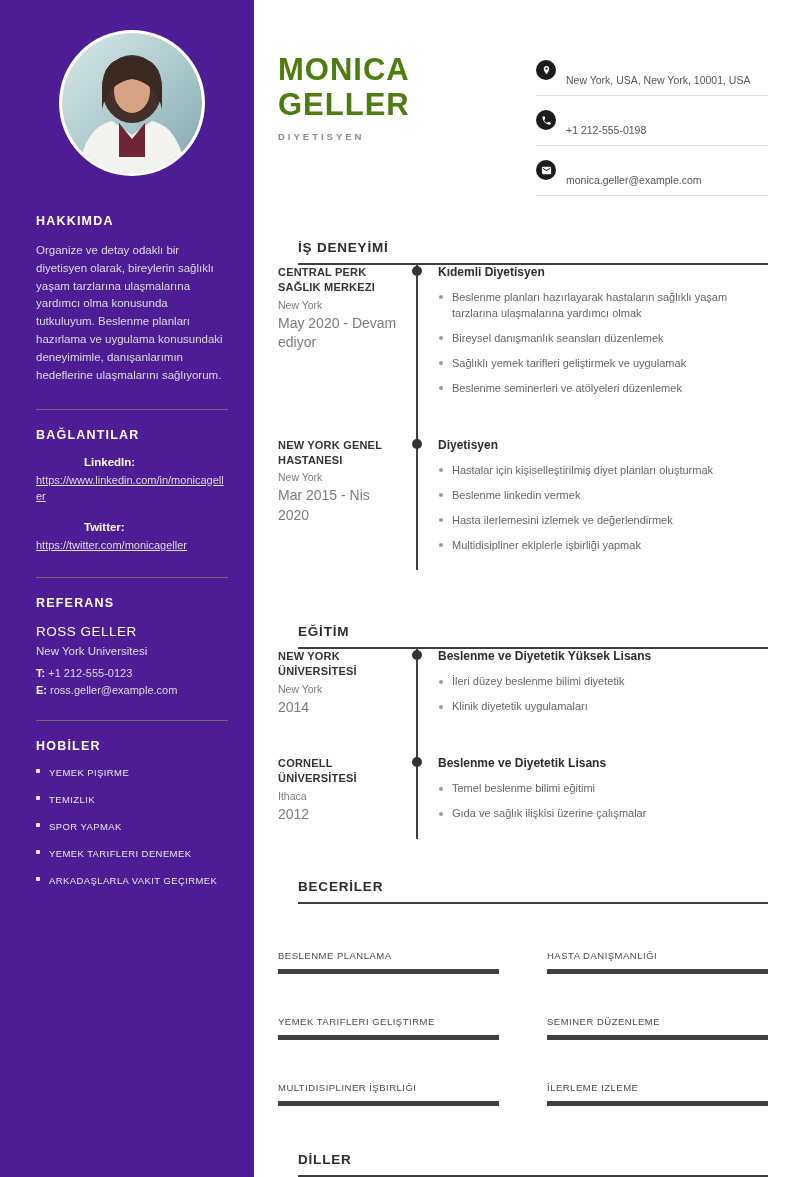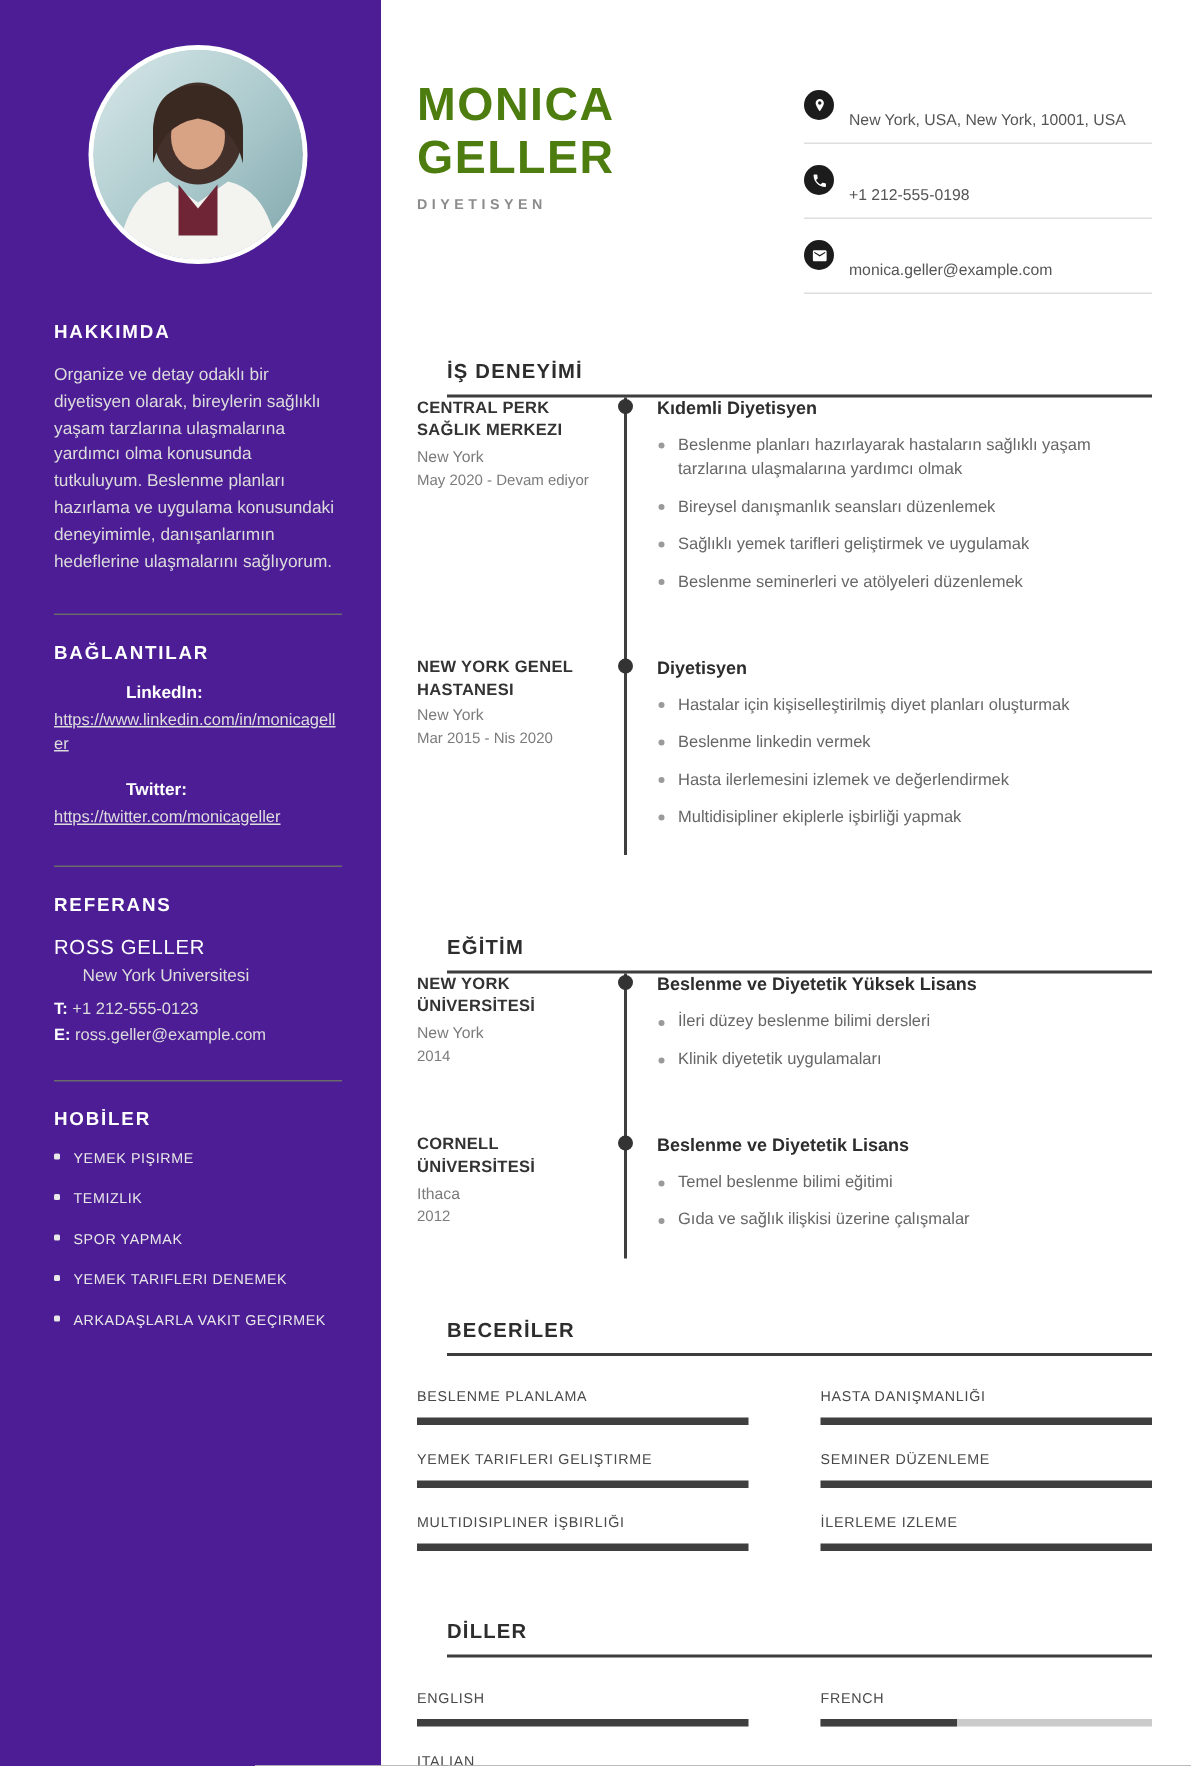--- a/index.html
+++ b/index.html
@@ -23,21 +23,21 @@
   .side-title {
     font-size:12.5px; font-weight:bold; letter-spacing:1.2px; color:#ffffff;
     margin-bottom:14px;
   }
   .side-text { font-size:11.5px; line-height:1.55; color:#dcdcdc; }
   .link-item { margin-bottom:16px; }
   .link-label { font-size:11.5px; font-weight:bold; color:#ffffff; margin-bottom:4px;padding-left:48px; }
   .link-url { font-size:11px; color:#dedede; text-decoration:underline;
     overflow-wrap:anywhere; line-height:1.5; display:block; }
   .ref-name { font-size:13.5px; color:#ffffff; letter-spacing:.5px; margin-bottom:6px; }
-  .ref-org { font-size:11.5px; color:#dcdcdc; margin-bottom:10px;margin-left:19px; }
+  .ref-org { font-size:11.5px; color:#dcdcdc; margin-bottom:10px; }
   .ref-line { font-size:11px; color:#dcdcdc; margin-bottom:5px; }
   .ref-line b { color:#ffffff; }
   .hobby-list { list-style:none; }
   .hobby-list li {
     font-size:9.5px; letter-spacing:.4px; color:#e8e8e8; margin-bottom:16px;
     position:relative; padding-left:13px;
   }
   .hobby-list li::before {
     content:""; position:absolute; left:0; top:2px; width:4px; height:4px;
     background:#e8e8e8; border-radius:1px;
@@ -67,38 +67,38 @@
   .section-title {
     font-size:13.5px; font-weight:bold; letter-spacing:.8px; color:#2d2d2d;
     padding-bottom:8px; border-bottom:2px solid #3d3d3d;margin-left:20px;
   }
   .entries { }
   .entry { display:flex; }
   .entry-left { width:138px; min-width:138px; padding-right:14px; }
   .entry-company { font-size:11px; font-weight:bold; color:#333; line-height:1.35;
     letter-spacing:.2px; }
   .entry-loc { font-size:10.5px; color:#7b7b7b; margin-top:4px; }
-  .entry-dates { font-size:10px; color:#7b7b7b; margin-top:3px; line-height:1.4; }
+  .entry-dates { font-size:14px; color:#7b7b7b; margin-top:3px; line-height:1.4; }
   .entry-right { flex:1; border-left:2px solid #3f3f3f; padding-left:20px;
     padding-bottom:32px; position:relative; }
   .entry:last-child .entry-right { padding-bottom:8px; }
   .entry-right::before {
     content:""; position:absolute; left:-6px; top:1px; width:10px; height:10px;
     border-radius:50%; background:#333;
   }
   .entry-role { font-size:12px; font-weight:bold; color:#2d2d2d; margin-bottom:11px; }
   .bullet-list { list-style:none; }
   .bullet-list li { font-size:11px; color:#666; line-height:1.45;
     margin-bottom:9px; position:relative; padding-left:14px; }
   .bullet-list li::before { content:""; position:absolute; left:1px; top:.48em;
     width:4px; height:4px; border-radius:50%; background:#9a9a9a; }
 
   .grid2 { display:grid; grid-template-columns:1fr 1fr; column-gap:48px; margin-top:4px; }
   .meter { margin-top:18px; }
-  .meter-label { font-size:9.5px; letter-spacing:.5px; color:#4a4a4a; }
+  .meter-label { font-size:9.5px; letter-spacing:.5px; color:#4a4a4a;margin-top:24px; }
   .meter-track { margin-top:8px; height:5px; background:#cbcbcb; }
   .meter-fill { height:100%; background:#3f3f3f; }
 </style>
 </head>
 <body>
 
 <div class="page">
 
   <aside class="sidebar">
 
@@ -253,21 +253,21 @@
 
         <div class="entry">
           <div class="entry-left">
             <div class="entry-company">NEW YORK ÜNİVERSİTESİ</div>
             <div class="entry-loc">New York</div>
             <div class="entry-dates">2014</div>
           </div>
           <div class="entry-right">
             <h3 class="entry-role">Beslenme ve Diyetetik Yüksek Lisans</h3>
             <ul class="bullet-list">
-              <li>İleri düzey beslenme bilimi dersleri</li>
+              <li>İleri düzey beslenme bilimi diyetetik</li>
               <li>Klinik diyetetik uygulamaları</li>
             </ul>
           </div>
         </div>
 
         <div class="entry">
           <div class="entry-left">
             <div class="entry-company">CORNELL ÜNİVERSİTESİ</div>
             <div class="entry-loc">Ithaca</div>
             <div class="entry-dates">2012</div>

